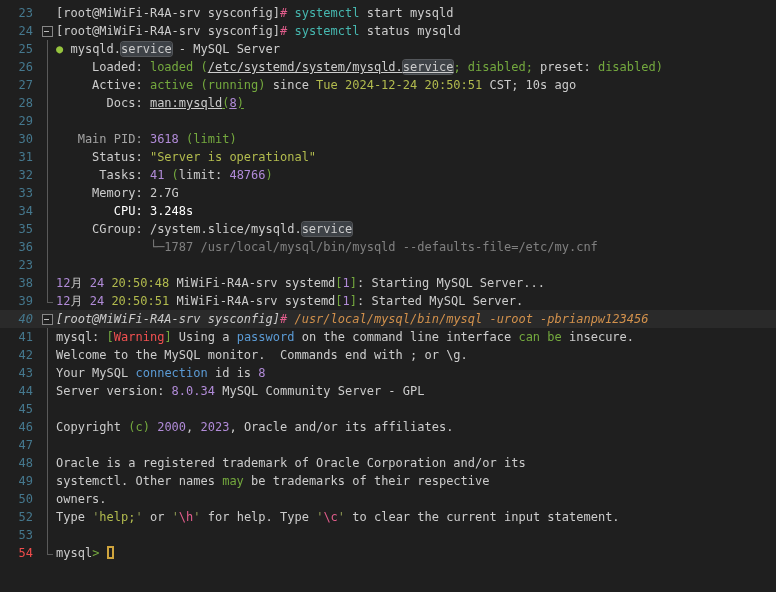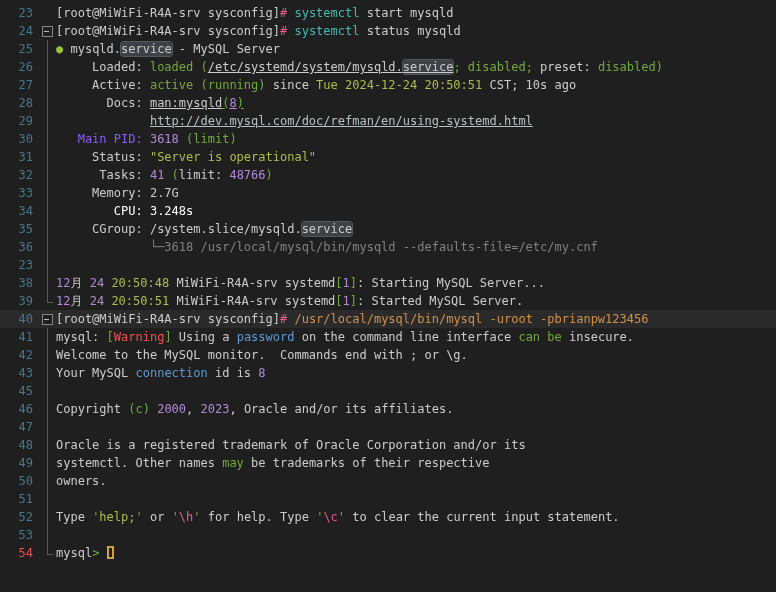--- a/index.html
+++ b/index.html
@@ -8,21 +8,21 @@
     width:776px; height:592px;
     background:#1f1f1f;
     font-family:"DejaVu Sans Mono", monospace;
     font-size:12px; line-height:18px;
     color:#cccccc;
     padding-top:4px;
     overflow:hidden;
     position:relative;
   }
   .line { display:flex; height:18px; white-space:pre; }
-  .line.current { background:#2a2a2a; }
+  .line.current { background:#2a2a2a;font-style:italic; }
   .gutter {
     flex:0 0 40px; width:40px;
     text-align:right; padding-right:7px;
     color:#45788e; user-select:none;
   }
   .gutter.numred { color:#f14c4c; }
   .foldcol { flex:0 0 16px; width:16px; position:relative; }
   .foldcol.box::before {
     content:""; position:absolute; left:2px; top:4px;
     width:9px; height:9px; border:1px solid #868686; background:#1f1f1f;
@@ -50,38 +50,38 @@
 </head>
 <body>
 
 <div class="editor" id="terminal">
     <div class="line"><div class="gutter">23</div><div class="foldcol"></div><div class="txt"><span class="seg" style="color: rgb(204, 204, 204);">[root@MiWiFi-R4A-srv sysconfig]</span><span class="seg" style="color: rgb(226, 93, 140);">#</span><span class="seg" style="color: rgb(204, 204, 204);"> </span><span class="seg" style="color: rgb(70, 184, 176);">systemctl</span><span class="seg" style="color: rgb(204, 204, 204);"> start mysqld</span></div></div>
     <div class="line"><div class="gutter">24</div><div class="foldcol box"></div><div class="txt"><span class="seg" style="color: rgb(204, 204, 204);">[root@MiWiFi-R4A-srv sysconfig]</span><span class="seg" style="color: rgb(226, 93, 140);">#</span><span class="seg" style="color: rgb(204, 204, 204);"> </span><span class="seg" style="color: rgb(70, 184, 176);">systemctl</span><span class="seg" style="color: rgb(204, 204, 204);"> status mysqld</span></div></div>
     <div class="line"><div class="gutter">25</div><div class="foldcol guide"></div><div class="txt"><span class="seg" style="color: rgb(150, 196, 62);">● </span><span class="seg" style="color: rgb(204, 204, 204);">mysqld.</span><span class="seg hl" style="color: rgb(204, 204, 204);">service</span><span class="seg" style="color: rgb(204, 204, 204);"> - MySQL Server</span></div></div>
     <div class="line"><div class="gutter">26</div><div class="foldcol guide"></div><div class="txt"><span class="seg" style="color: rgb(204, 204, 204);">     Loaded: </span><span class="seg" style="color: rgb(116, 169, 62);">loaded </span><span class="seg" style="color: rgb(116, 169, 62);">(</span><span class="seg u" style="color: rgb(204, 204, 204);">/etc/systemd/system/mysqld.</span><span class="seg u hl" style="color: rgb(204, 204, 204);">service</span><span class="seg" style="color: rgb(116, 169, 62);">;</span><span class="seg" style="color: rgb(116, 169, 62);"> disabled</span><span class="seg" style="color: rgb(116, 169, 62);">;</span><span class="seg" style="color: rgb(204, 204, 204);"> preset: </span><span class="seg" style="color: rgb(116, 169, 62);">disabled)</span></div></div>
     <div class="line"><div class="gutter">27</div><div class="foldcol guide"></div><div class="txt"><span class="seg" style="color: rgb(204, 204, 204);">     Active: </span><span class="seg" style="color: rgb(116, 169, 62);">active (running)</span><span class="seg" style="color: rgb(204, 204, 204);"> since </span><span class="seg" style="color: rgb(178, 187, 78);">Tue 2024-12-24 20:50:51</span><span class="seg" style="color: rgb(204, 204, 204);"> CST; 10s ago</span></div></div>
     <div class="line"><div class="gutter">28</div><div class="foldcol guide"></div><div class="txt"><span class="seg" style="color: rgb(204, 204, 204);">       Docs: </span><span class="seg u" style="color: rgb(204, 204, 204);">man:mysqld</span><span class="seg u" style="color: rgb(116, 169, 62);">(</span><span class="seg u" style="color: rgb(177, 139, 216);">8</span><span class="seg u" style="color: rgb(116, 169, 62);">)</span></div></div>
-    <div class="line"><div class="gutter">29</div><div class="foldcol guide"></div><div class="txt"><span class="seg" style="color: rgb(204, 204, 204);">             </span><span class="seg u" style="color: rgb(182, 194, 194);">http://dev.mysql.com/doc/refman/en/using-systemd.html</span></div></div>
-    <div class="line"><div class="gutter">30</div><div class="foldcol guide"></div><div class="txt"><span class="seg" style="color: #8b5cf6;">   Main PID: </span><span class="seg" style="color: rgb(177, 139, 216);">3618</span><span class="seg" style="color: rgb(204, 204, 204);"> </span><span class="seg" style="color: rgb(116, 169, 62);">(limit)</span></div></div>
+    <div class="line"><div class="gutter">29</div><div class="foldcol guide"></div><div class="txt"><span class="seg" style="color: rgb(204, 204, 204);">             </span></div></div>
+    <div class="line"><div class="gutter">30</div><div class="foldcol guide"></div><div class="txt"><span class="seg" style="color: #a3a3a3;">   Main PID: </span><span class="seg" style="color: rgb(177, 139, 216);">3618</span><span class="seg" style="color: rgb(204, 204, 204);"> </span><span class="seg" style="color: rgb(116, 169, 62);">(limit)</span></div></div>
     <div class="line"><div class="gutter">31</div><div class="foldcol guide"></div><div class="txt"><span class="seg" style="color: rgb(204, 204, 204);">     Status: </span><span class="seg" style="color: rgb(178, 187, 78);">"Server is operational"</span></div></div>
     <div class="line"><div class="gutter">32</div><div class="foldcol guide"></div><div class="txt"><span class="seg" style="color: rgb(204, 204, 204);">      Tasks: </span><span class="seg" style="color: rgb(177, 139, 216);">41</span><span class="seg" style="color: rgb(204, 204, 204);"> </span><span class="seg" style="color: rgb(116, 169, 62);">(</span><span class="seg" style="color: rgb(204, 204, 204);">limit: </span><span class="seg" style="color: rgb(177, 139, 216);">48766</span><span class="seg" style="color: rgb(116, 169, 62);">)</span></div></div>
     <div class="line"><div class="gutter">33</div><div class="foldcol guide"></div><div class="txt"><span class="seg" style="color: rgb(204, 204, 204);">     Memory: 2.7G</span></div></div>
     <div class="line"><div class="gutter">34</div><div class="foldcol guide"></div><div class="txt"><span class="seg" style="color: #ffffff;">        CPU: 3.248s</span></div></div>
     <div class="line"><div class="gutter">35</div><div class="foldcol guide"></div><div class="txt"><span class="seg" style="color: rgb(204, 204, 204);">     CGroup: /system.slice/mysqld.</span><span class="seg hl" style="color: rgb(204, 204, 204);">service</span></div></div>
-    <div class="line"><div class="gutter">36</div><div class="foldcol guide"></div><div class="txt"><span class="seg" style="color: rgb(128, 128, 128);">             └─3618 /usr/local/mysql/bin/mysqld --defaults-file=/etc/my.cnf</span></div></div>
+    <div class="line"><div class="gutter">36</div><div class="foldcol guide"></div><div class="txt"><span class="seg" style="color: rgb(128, 128, 128);">             └─1787 /usr/local/mysql/bin/mysqld --defaults-file=/etc/my.cnf</span></div></div>
     <div class="line"><div class="gutter">23</div><div class="foldcol guide"></div><div class="txt"></div></div>
     <div class="line"><div class="gutter">38</div><div class="foldcol guide"></div><div class="txt"><span class="seg" style="color: rgb(177, 139, 216);">12</span><span class="seg" style="color: rgb(204, 204, 204);">月</span><span class="seg" style="color: rgb(204, 204, 204);"> </span><span class="seg" style="color: rgb(177, 139, 216);">24</span><span class="seg" style="color: rgb(204, 204, 204);"> </span><span class="seg" style="color: rgb(178, 187, 78);">20:50:48</span><span class="seg" style="color: rgb(204, 204, 204);"> MiWiFi-R4A-srv systemd</span><span class="seg" style="color: rgb(116, 169, 62);">[</span><span class="seg" style="color: rgb(177, 139, 216);">1</span><span class="seg" style="color: rgb(116, 169, 62);">]</span><span class="seg" style="color: rgb(204, 204, 204);">: Starting MySQL Server...</span></div></div>
     <div class="line"><div class="gutter">39</div><div class="foldcol end"></div><div class="txt"><span class="seg" style="color: rgb(177, 139, 216);">12</span><span class="seg" style="color: rgb(204, 204, 204);">月</span><span class="seg" style="color: rgb(204, 204, 204);"> </span><span class="seg" style="color: rgb(177, 139, 216);">24</span><span class="seg" style="color: rgb(204, 204, 204);"> </span><span class="seg" style="color: rgb(178, 187, 78);">20:50:51</span><span class="seg" style="color: rgb(204, 204, 204);"> MiWiFi-R4A-srv systemd</span><span class="seg" style="color: rgb(116, 169, 62);">[</span><span class="seg" style="color: rgb(177, 139, 216);">1</span><span class="seg" style="color: rgb(116, 169, 62);">]</span><span class="seg" style="color: rgb(204, 204, 204);">: Started MySQL Server.</span></div></div>
     <div class="line current"><div class="gutter">40</div><div class="foldcol box"></div><div class="txt"><span class="seg" style="color: rgb(204, 204, 204);">[root@MiWiFi-R4A-srv sysconfig]</span><span class="seg" style="color: rgb(226, 93, 140);">#</span><span class="seg" style="color: rgb(204, 204, 204);"> </span><span class="seg" style="color: rgb(210, 145, 76);">/usr/local/mysql/bin/mysql -uroot -pbrianpw123456</span></div></div>
     <div class="line"><div class="gutter">41</div><div class="foldcol guide"></div><div class="txt"><span class="seg" style="color: rgb(204, 204, 204);">mysql: </span><span class="seg" style="color: rgb(116, 169, 62);">[</span><span class="seg" style="color: rgb(242, 80, 80);">Warning</span><span class="seg" style="color: rgb(116, 169, 62);">]</span><span class="seg" style="color: rgb(204, 204, 204);"> Using a </span><span class="seg" style="color: rgb(91, 155, 213);">password</span><span class="seg" style="color: rgb(204, 204, 204);"> on the command line interface </span><span class="seg" style="color: rgb(116, 169, 62);">can be</span><span class="seg" style="color: rgb(204, 204, 204);"> insecure.</span></div></div>
     <div class="line"><div class="gutter">42</div><div class="foldcol guide"></div><div class="txt"><span class="seg" style="color: rgb(204, 204, 204);">Welcome to the MySQL monitor.  Commands end with ; or \g.</span></div></div>
     <div class="line"><div class="gutter">43</div><div class="foldcol guide"></div><div class="txt"><span class="seg" style="color: rgb(204, 204, 204);">Your MySQL </span><span class="seg" style="color: rgb(91, 155, 213);">connection</span><span class="seg" style="color: rgb(204, 204, 204);"> id is </span><span class="seg" style="color: rgb(177, 139, 216);">8</span></div></div>
+    <div class="line"><div class="gutter">44</div><div class="foldcol guide"></div><div class="txt"><span class="seg" style="color: rgb(204, 204, 204);">Server version: </span><span class="seg" style="color: rgb(177, 139, 216);">8.0.34</span><span class="seg" style="color: rgb(204, 204, 204);"> MySQL Community Server - GPL</span></div></div>
     <div class="line"><div class="gutter">45</div><div class="foldcol guide"></div><div class="txt"></div></div>
     <div class="line"><div class="gutter">46</div><div class="foldcol guide"></div><div class="txt"><span class="seg" style="color: rgb(204, 204, 204);">Copyright </span><span class="seg" style="color: rgb(116, 169, 62);">(c)</span><span class="seg" style="color: rgb(204, 204, 204);"> </span><span class="seg" style="color: rgb(177, 139, 216);">2000</span><span class="seg" style="color: rgb(204, 204, 204);">, </span><span class="seg" style="color: rgb(177, 139, 216);">2023</span><span class="seg" style="color: rgb(204, 204, 204);">, Oracle and/or its affiliates.</span></div></div>
     <div class="line"><div class="gutter">47</div><div class="foldcol guide"></div><div class="txt"></div></div>
     <div class="line"><div class="gutter">48</div><div class="foldcol guide"></div><div class="txt"><span class="seg" style="color: rgb(204, 204, 204);">Oracle is a registered trademark of Oracle Corporation and/or its</span></div></div>
     <div class="line"><div class="gutter">49</div><div class="foldcol guide"></div><div class="txt"><span class="seg" style="color: rgb(204, 204, 204);">systemctl. Other names </span><span class="seg" style="color: rgb(116, 169, 62);">may</span><span class="seg" style="color: rgb(204, 204, 204);"> be trademarks of their respective</span></div></div>
     <div class="line"><div class="gutter">50</div><div class="foldcol guide"></div><div class="txt"><span class="seg" style="color: rgb(204, 204, 204);">owners.</span></div></div>
-    <div class="line"><div class="gutter">51</div><div class="foldcol guide"></div><div class="txt"></div></div>
     <div class="line"><div class="gutter">52</div><div class="foldcol guide"></div><div class="txt"><span class="seg" style="color: rgb(204, 204, 204);">Type </span><span class="seg" style="color: rgb(143, 154, 83);">'</span><span class="seg" style="color: rgb(178, 187, 78);">help;</span><span class="seg" style="color: rgb(143, 154, 83);">'</span><span class="seg" style="color: rgb(204, 204, 204);"> or </span><span class="seg" style="color: rgb(143, 154, 83);">'</span><span class="seg" style="color: rgb(226, 93, 140);">\h</span><span class="seg" style="color: rgb(143, 154, 83);">'</span><span class="seg" style="color: rgb(204, 204, 204);"> for help. Type </span><span class="seg" style="color: rgb(143, 154, 83);">'</span><span class="seg" style="color: rgb(226, 93, 140);">\c</span><span class="seg" style="color: rgb(143, 154, 83);">'</span><span class="seg" style="color: rgb(204, 204, 204);"> to clear the current input statement.</span></div></div>
     <div class="line"><div class="gutter">53</div><div class="foldcol guide"></div><div class="txt"></div></div>
     <div class="line"><div class="gutter numred">54</div><div class="foldcol end"></div><div class="txt"><span class="seg" style="color: rgb(204, 204, 204);">mysql</span><span class="seg" style="color: rgb(116, 169, 62);">&gt;</span><span class="seg" style="color: rgb(204, 204, 204);"> </span><span class="cursor"></span></div></div>
   </div>
 
 </body></html>

